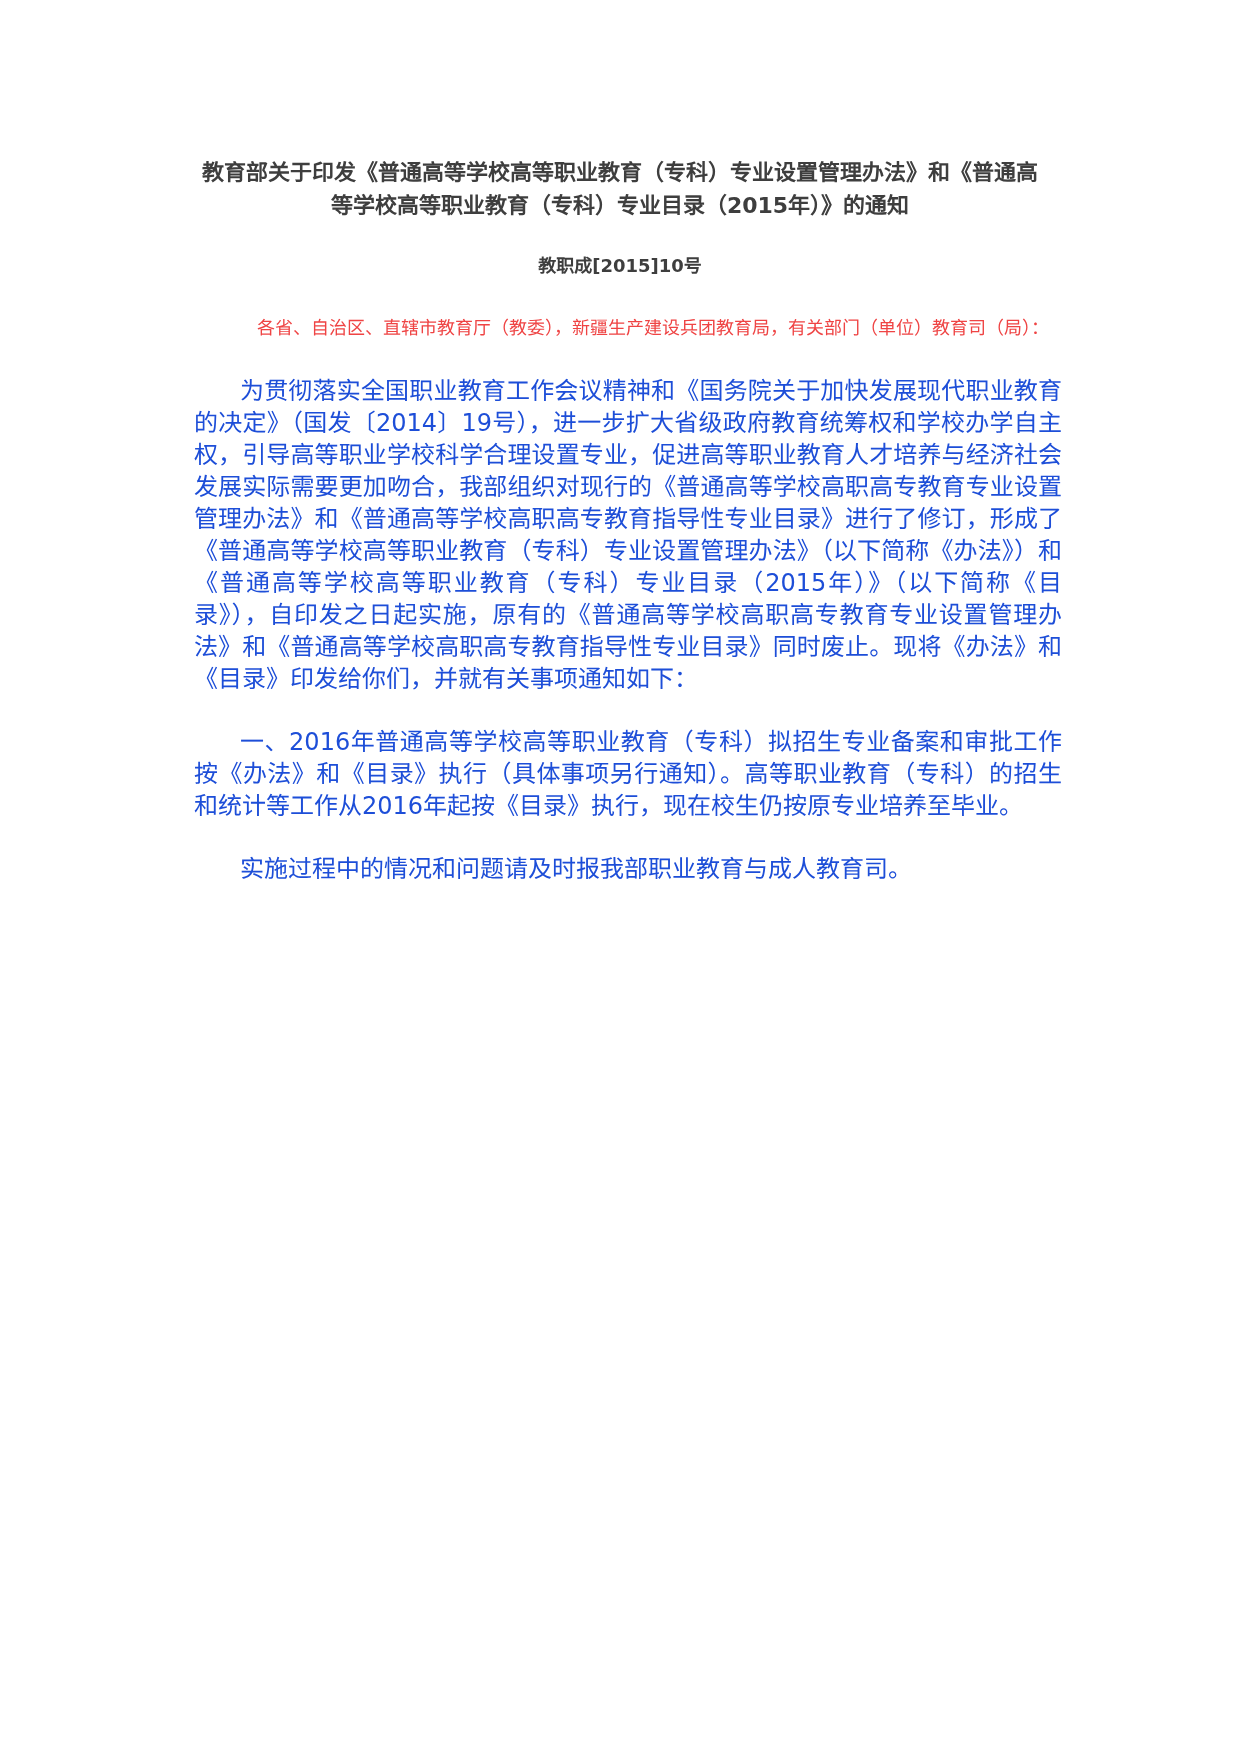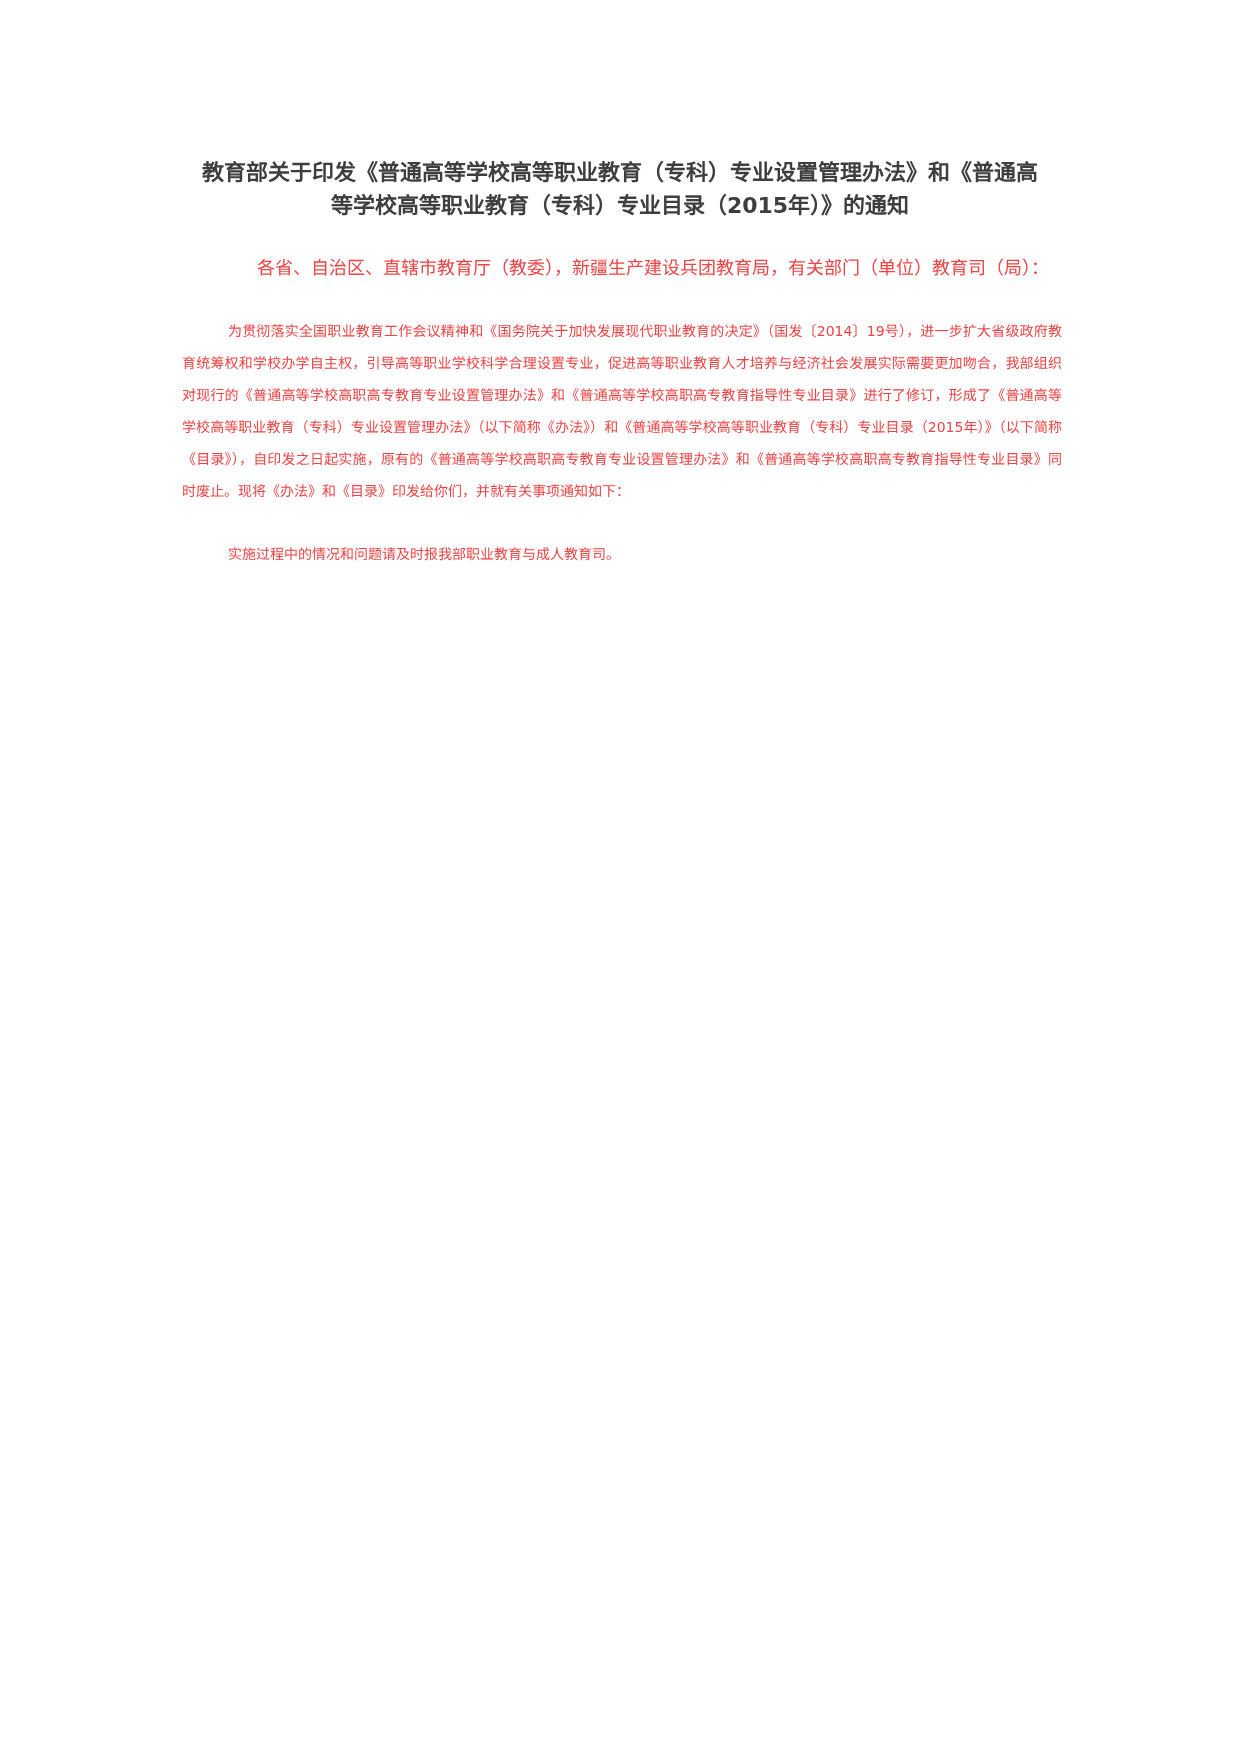--- a/index.html
+++ b/index.html
@@ -41,32 +41,34 @@
   }
   .addressee {
     margin: 30px 0 0 0;
     font-size: 18px;
     line-height: 32px;
     color: #ef4444;
     text-indent: 79px;
     text-align: justify;
   }
   .para {
-    margin: 31px 0 0 4px;
-    font-size: 14px;
+    margin: 31px 0 0 16px;
+    font-size: 24px;
     line-height: 32px;
-    color: #ef4444;
+    color: #1d4ed8;
     text-indent: 46px;
     text-align: justify;
     text-justify: inter-ideograph;
   }
 </style>
 </head>
 <body>
 
 <div class="page">
   <div class="content">
     <h1 class="title">教育部关于印发《普通高等学校高等职业教育（专科）专业设置管理办法》和《普通高等学校高等职业教育（专科）专业目录（2015年）》的通知</h1>
+    <div class="doc-number">教职成[2015]10号</div>
     <p class="addressee">各省、自治区、直辖市教育厅（教委），新疆生产建设兵团教育局，有关部门（单位）教育司（局）：</p>
     <p class="para">为贯彻落实全国职业教育工作会议精神和《国务院关于加快发展现代职业教育的决定》（国发〔2014〕19号），进一步扩大省级政府教育统筹权和学校办学自主权，引导高等职业学校科学合理设置专业，促进高等职业教育人才培养与经济社会发展实际需要更加吻合，我部组织对现行的《普通高等学校高职高专教育专业设置管理办法》和《普通高等学校高职高专教育指导性专业目录》进行了修订，形成了《普通高等学校高等职业教育（专科）专业设置管理办法》（以下简称《办法》）和《普通高等学校高等职业教育（专科）专业目录（2015年）》（以下简称《目录》），自印发之日起实施，原有的《普通高等学校高职高专教育专业设置管理办法》和《普通高等学校高职高专教育指导性专业目录》同时废止。现将《办法》和《目录》印发给你们，并就有关事项通知如下：</p>
+    <p class="para">一、2016年普通高等学校高等职业教育（专科）拟招生专业备案和审批工作按《办法》和《目录》执行（具体事项另行通知）。高等职业教育（专科）的招生和统计等工作从2016年起按《目录》执行，现在校生仍按原专业培养至毕业。</p>
     <p class="para">实施过程中的情况和问题请及时报我部职业教育与成人教育司。</p>
   </div>
 </div>
 
 </body></html>

